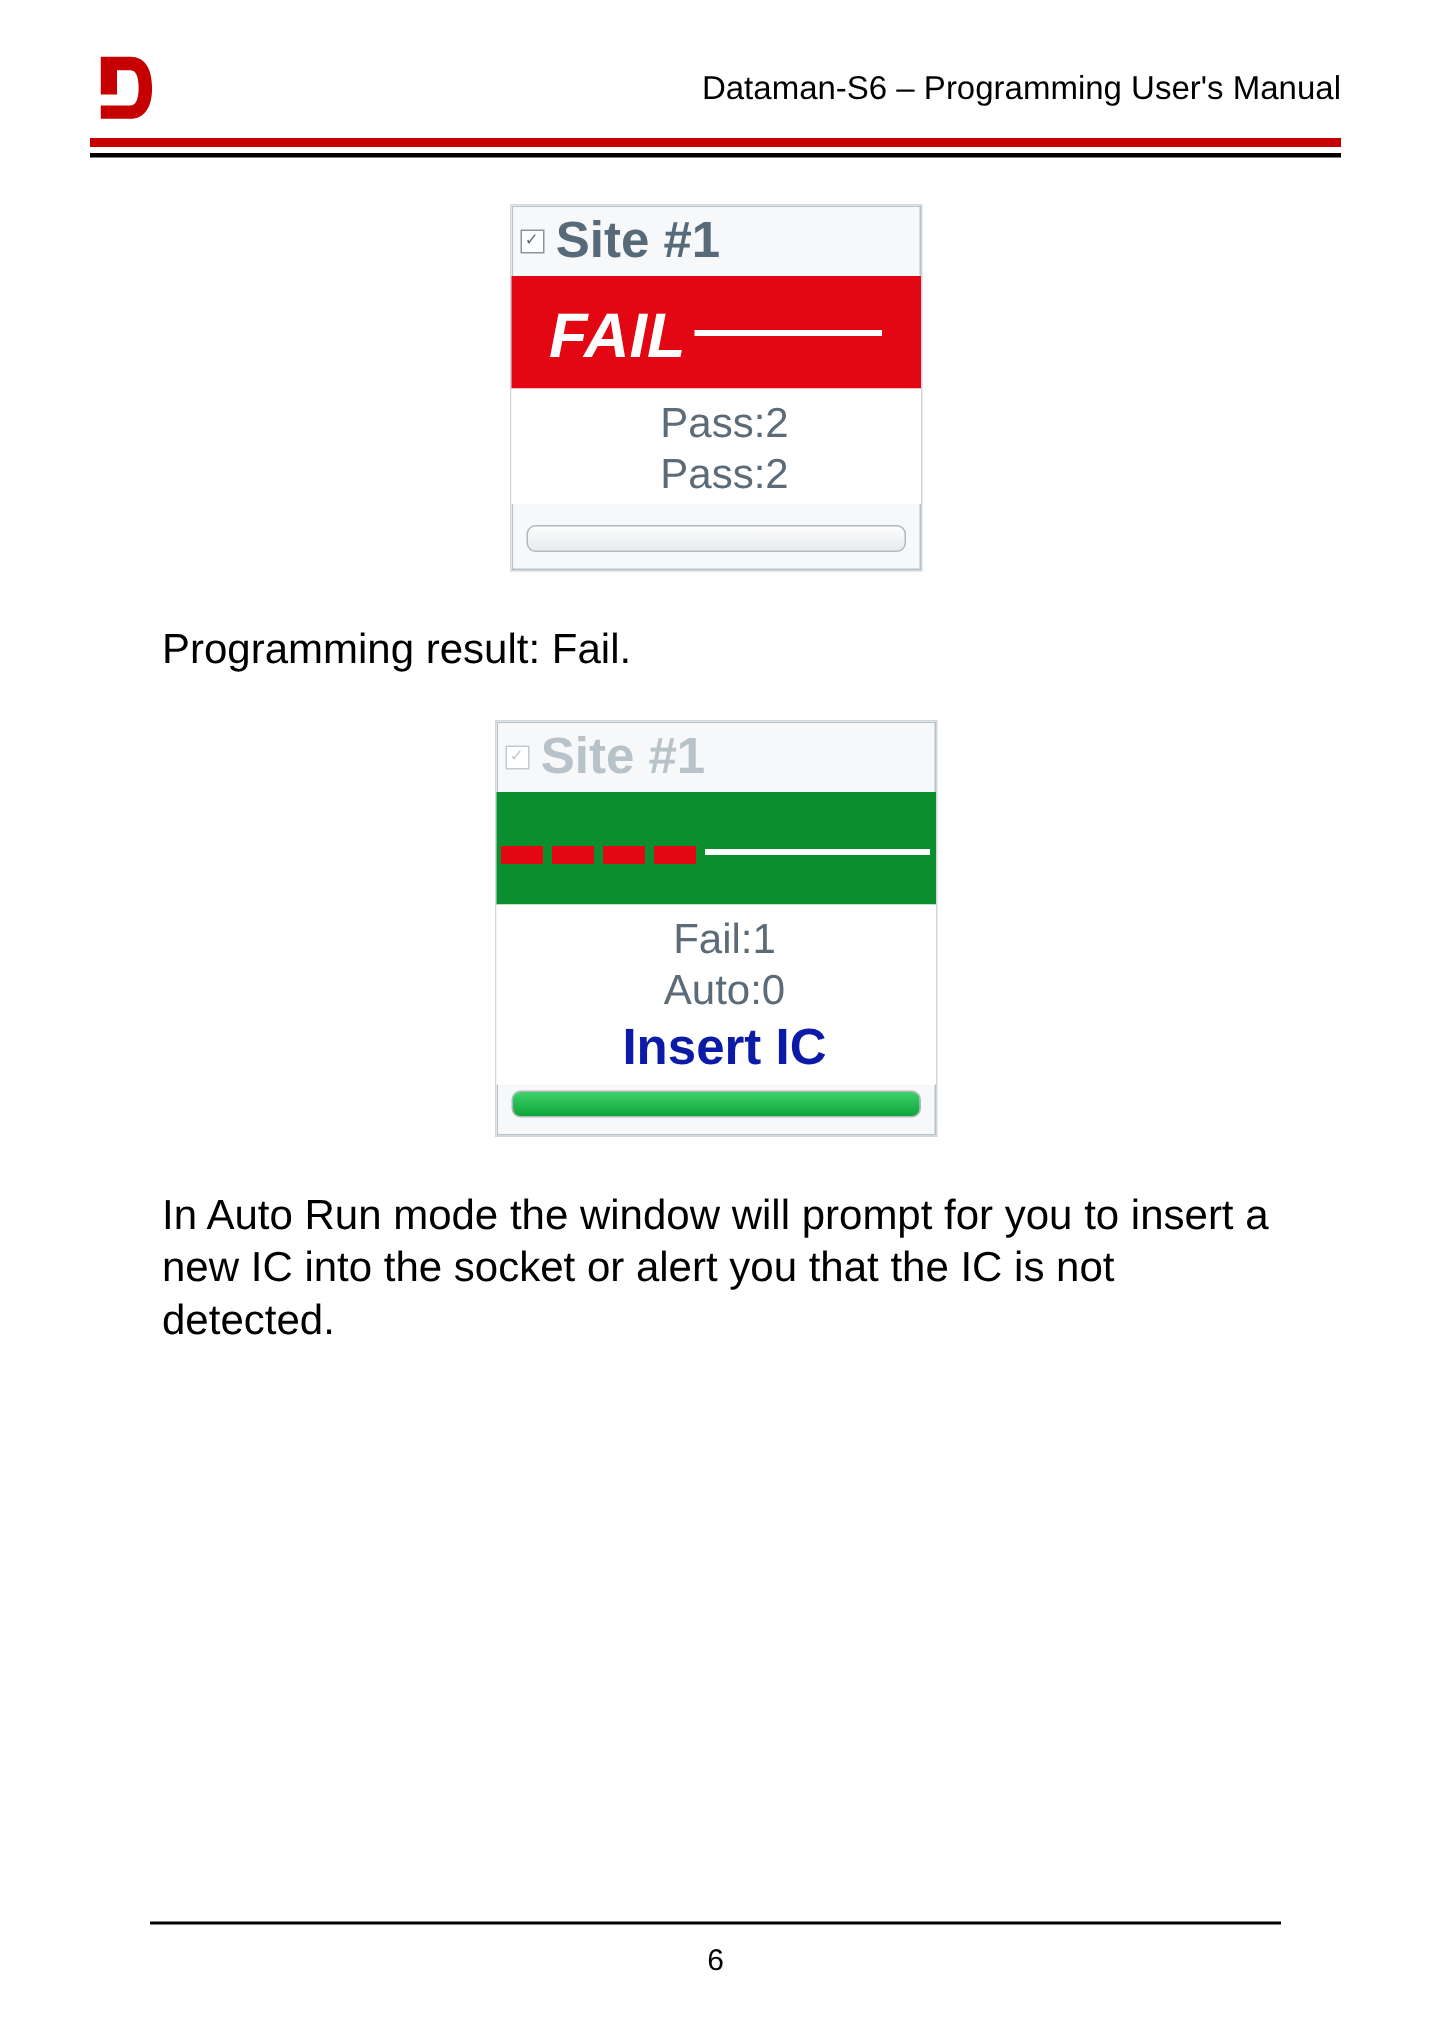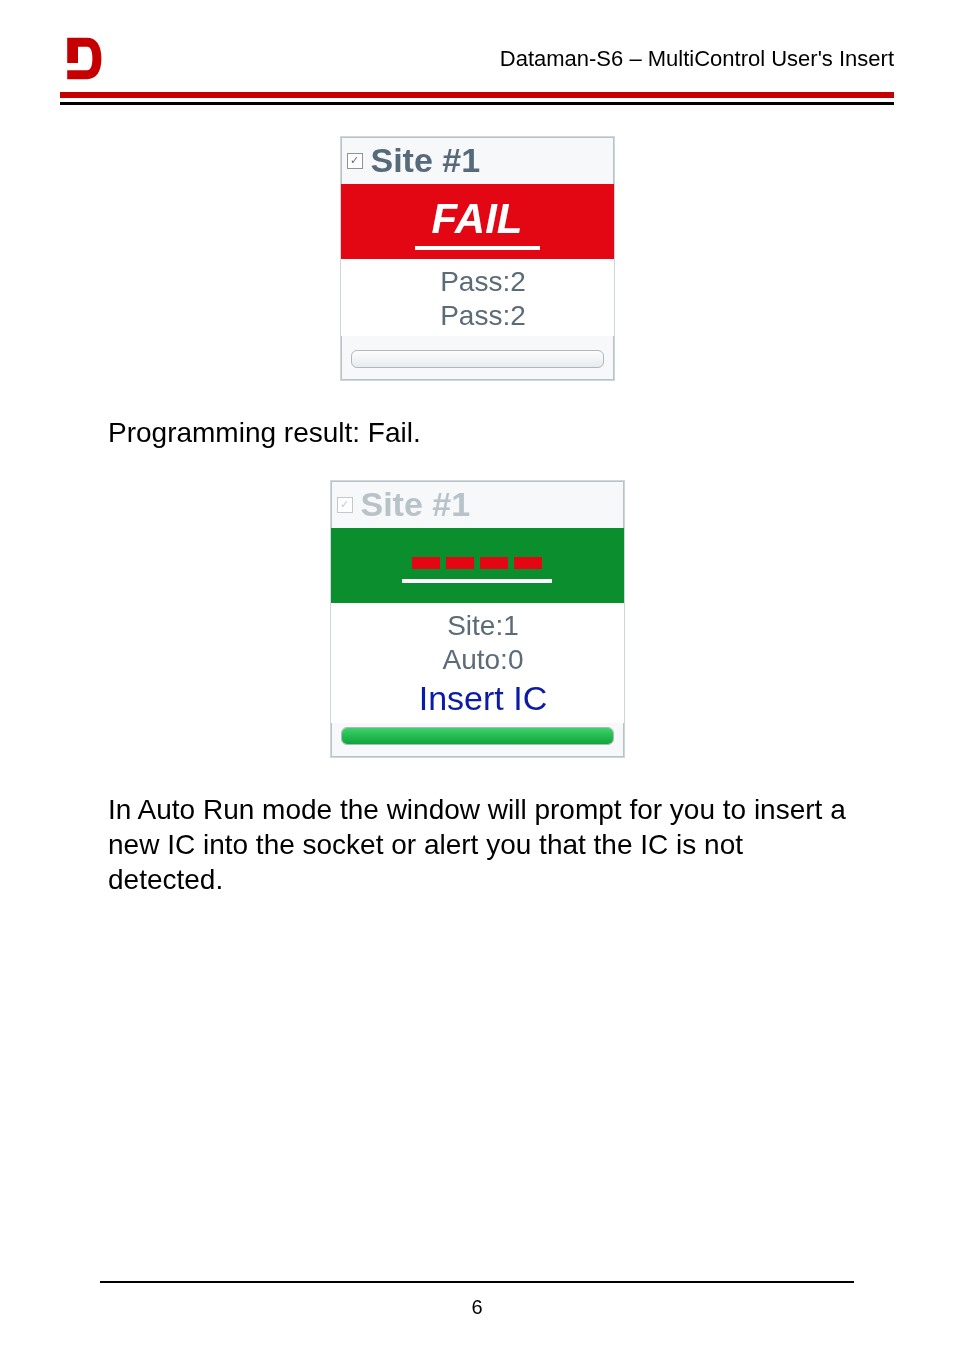--- a/index.html
+++ b/index.html
@@ -68,21 +68,21 @@
       font-size: 11px;
       color: #5d6a74;
       line-height: 1;
       font-weight: normal;
     }
     .chk.disabled { color: #c3c9ce; border-color: #c3c9ce; }
 
     .status-band, .status-band-green {
       height: 75px;
       display: flex;
-      flex-direction: column;
+      flex-direction: row;
       align-items: center;
       justify-content: center;
       gap: 6px;
     }
     .status-band { background: #e30613; }
     .status-band-green { background: #0b8f2e; }
     .fail-text {
       font-size: 42px;
       font-weight: bold;
       font-style: italic;
@@ -98,21 +98,21 @@
     .counts {
       background: #fff;
       text-align: center;
       padding: 6px 0 4px 12px;
       font-size: 28px;
       color: #5c6b78;
       line-height: 1.2;
     }
     .insert-ic {
       font-size: 34px;
-      font-weight: normal;
+      font-weight: bold;
       color: #0b1ba8;
       margin-top: 2px;
     }
     .progress-wrap {
       padding: 14px 10px 12px 10px;
     }
     .progress-bar {
       height: 18px;
       border: 1px solid #b0b7bd;
       border-radius: 6px;
@@ -149,21 +149,21 @@
       color: #000;
     }
   </style>
 </head>
 <body>
 
   <div class="header-row">
     <svg class="logo-d" viewBox="0 0 50 55">
       <path d="M8 4 H30 C40 4 46 12 46 27 C46 42 40 50 30 50 H8 V40 H30 C35 40 36 33 36 27 C36 21 35 14 30 14 H20 V32 H8 Z" fill="#c60000"></path>
     </svg>
-    <div class="header-title">Dataman-S6 – MultiControl User's Insert</div>
+    <div class="header-title">Dataman-S6 – Programming User's Manual</div>
   </div>
   <div class="hr-main"></div>
   <div class="hr-sub"></div>
 
   <div class="img-wrap">
     <div class="site-panel">
       <div class="site-label enabled">
         <span class="chk">✓</span>
         <span>Site #1</span>
       </div>
@@ -192,21 +192,21 @@
       <div class="status-band-green">
         <div class="red-tick-row">
           <div class="red-tick"></div>
           <div class="red-tick"></div>
           <div class="red-tick"></div>
           <div class="red-tick"></div>
         </div>
         <div class="underline-white sm"></div>
       </div>
       <div class="counts">
-        <div>Site:1</div>
+        <div>Fail:1</div>
         <div>Auto:0</div>
         <div class="insert-ic">Insert IC</div>
       </div>
       <div class="progress-wrap" style="padding-top:4px;">
         <div class="progress-bar green">
           <div class="fill"></div>
         </div>
       </div>
     </div>
   </div>

